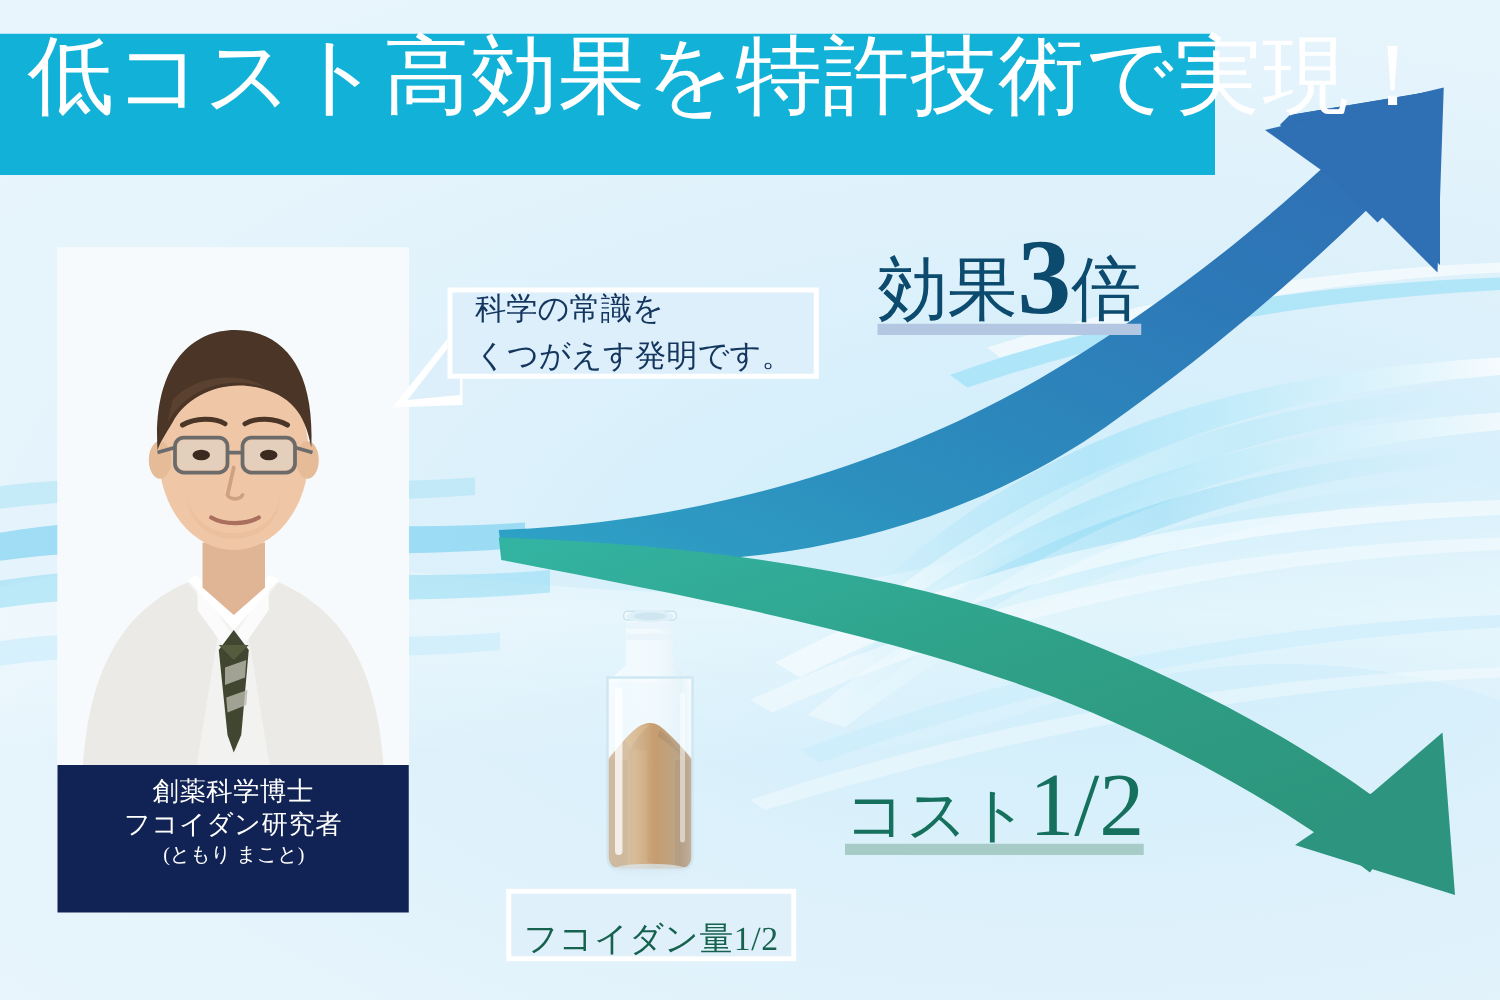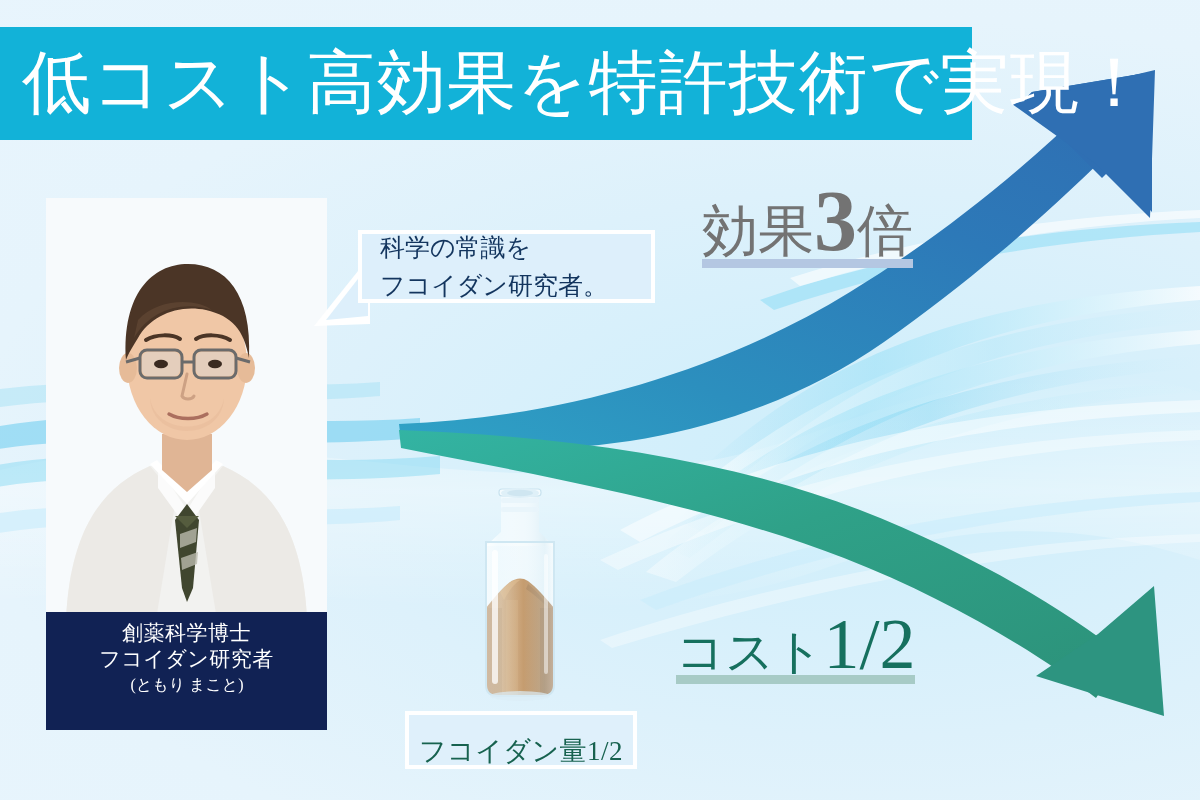--- a/index.html
+++ b/index.html
@@ -31,21 +31,21 @@
 
   
   .headline-banner {
     position: absolute;
     left: 0;
     top: 27px;
     width: 972px;
     height: 113px;
     background: #12b2d8;
     display: flex;
-    align-items: center;
+    align-items: flex-start;
     box-sizing: border-box;
     padding-left: 22px;
   }
   .headline-text {
     color: #ffffff;
     font-size: 69px;
     line-height: 1;
     letter-spacing: 1px;
     white-space: nowrap;
     font-weight: 400;
@@ -148,21 +148,21 @@
   .metric .underline-bar {
     position: absolute;
     left: 0;
     bottom: -4px;
     height: 9px;
     width: 100%;
   }
   .metric-effect {
     left: 702px;
     top: 178px;
-    color: #737373;
+    color: #0c4a6e;
   }
   .metric-effect .m-word { font-size: 56px; line-height: 1; }
   .metric-effect .m-num  { font-size: 86px; line-height: 1; font-weight: 700; }
   .metric-effect .underline-bar { background: #b4c7e2; }
 
   .metric-cost {
     left: 676px;
     top: 608px;
     color: #16705e;
   }
@@ -359,21 +359,21 @@
     </div>
   </div>
 
   <svg class="bubble-tail" viewBox="0 0 60 80">
     <path d="M58,6 L58,74 L2,76 Z" fill="#ffffff"></path>
     <path d="M56,16 L56,66 L14,70 Z" fill="#ddeffb"></path>
   </svg>
 
   <div class="speech-bubble">
     <div class="bubble-line">科学の常識を</div>
-    <div class="bubble-line">フコイダン研究者。</div>
+    <div class="bubble-line">くつがえす発明です。</div>
   </div>
 
   <div class="metric metric-effect">
     <span class="m-word">効果</span>
     <span class="m-num">3</span>
     <span class="m-word">倍</span>
     <span class="underline-bar"></span>
   </div>
 
   <div class="metric metric-cost">

